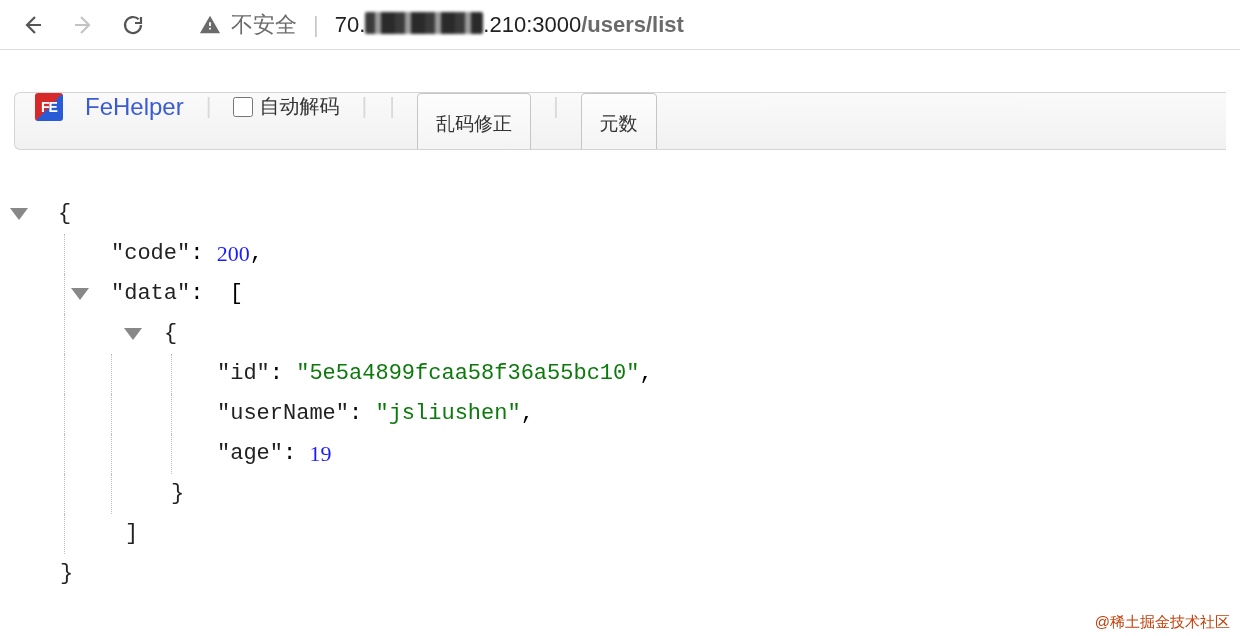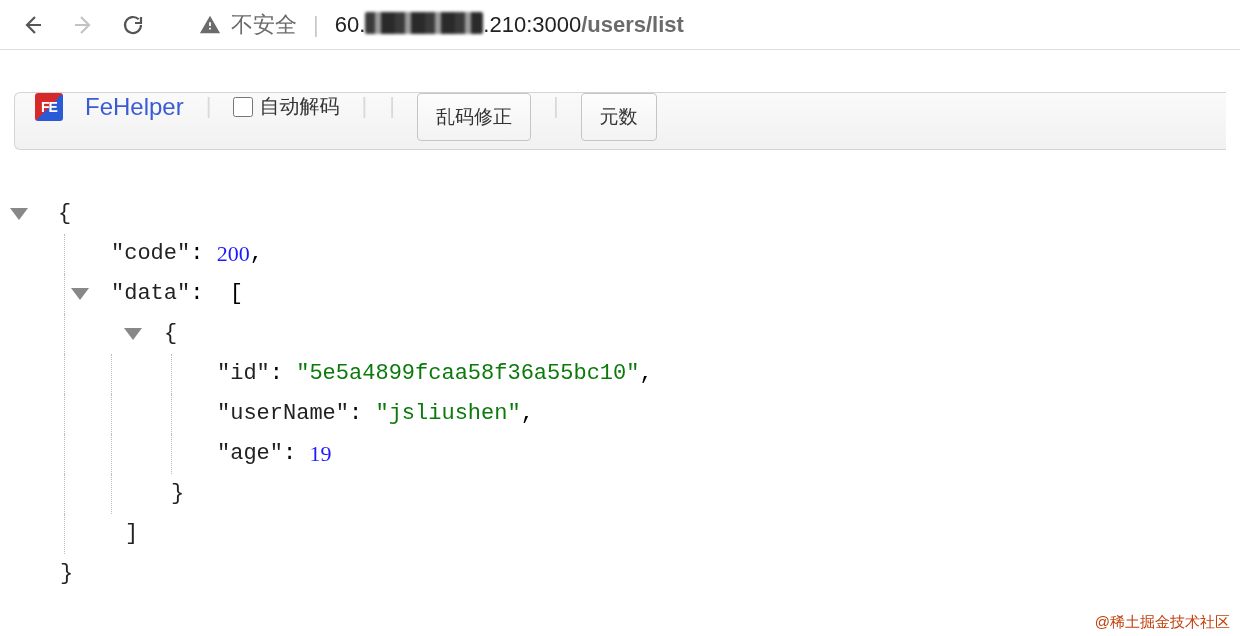--- a/index.html
+++ b/index.html
@@ -69,21 +69,21 @@
     .sep { color: #d9d9d9; font-size: 22px; user-select: none; }
     .chk { display: inline-flex; align-items: center; gap: 6px; }
     .chk input { width: 20px; height: 20px; accent-color: #1a73e8; }
     .sort-grp { display: flex; align-items: center; gap: 14px; }
     .sort-opt { display: inline-flex; align-items: center; gap: 6px; }
     .sort-opt input { width: 20px; height: 20px; accent-color: #1a73e8; }
     .btn {
       background: linear-gradient(#fdfdfd,#f3f3f3);
       border: 1px solid #c5c5c5;
       border-radius: 4px;
-      padding: 10px 18px;
+      padding: 17px 18px;
       font-size: 19px;
       color: #333;
       cursor: pointer;
       white-space: nowrap;
     }
     .json-area {
       padding: 44px 10px 0 10px;
       font-family: "Courier New", monospace;
       font-size: 22px;
       line-height: 40px;
@@ -136,21 +136,21 @@
       </svg>
   </button>
   <div class="addr">
     <span class="warn">
       <svg width="22" height="22" viewBox="0 0 24 24">
           <path fill="#6b6b6b" d="M12 2L1 21h22L12 2zm1 15h-2v-2h2v2zm0-4h-2V9h2v4z"></path>
         </svg>
     </span>
     <span>不安全</span>
     <span class="pipe">|</span>
-    <span><span class="url-dark">60.</span><span class="censor"></span><span class="url-dark">.210:3000</span><span class="url-rest">/users/list</span></span>
+    <span><span class="url-dark">70.</span><span class="censor"></span><span class="url-dark">.210:3000</span><span class="url-rest">/users/list</span></span>
   </div>
 </div>
 
 <div class="ext-bar">
   <span class="fe-logo">FE</span>
   <span class="fe-name">FeHelper</span>
   <span class="sep">|</span>
   <label class="chk">
     <input type="checkbox" style="">
     <span>自动解码</span>

